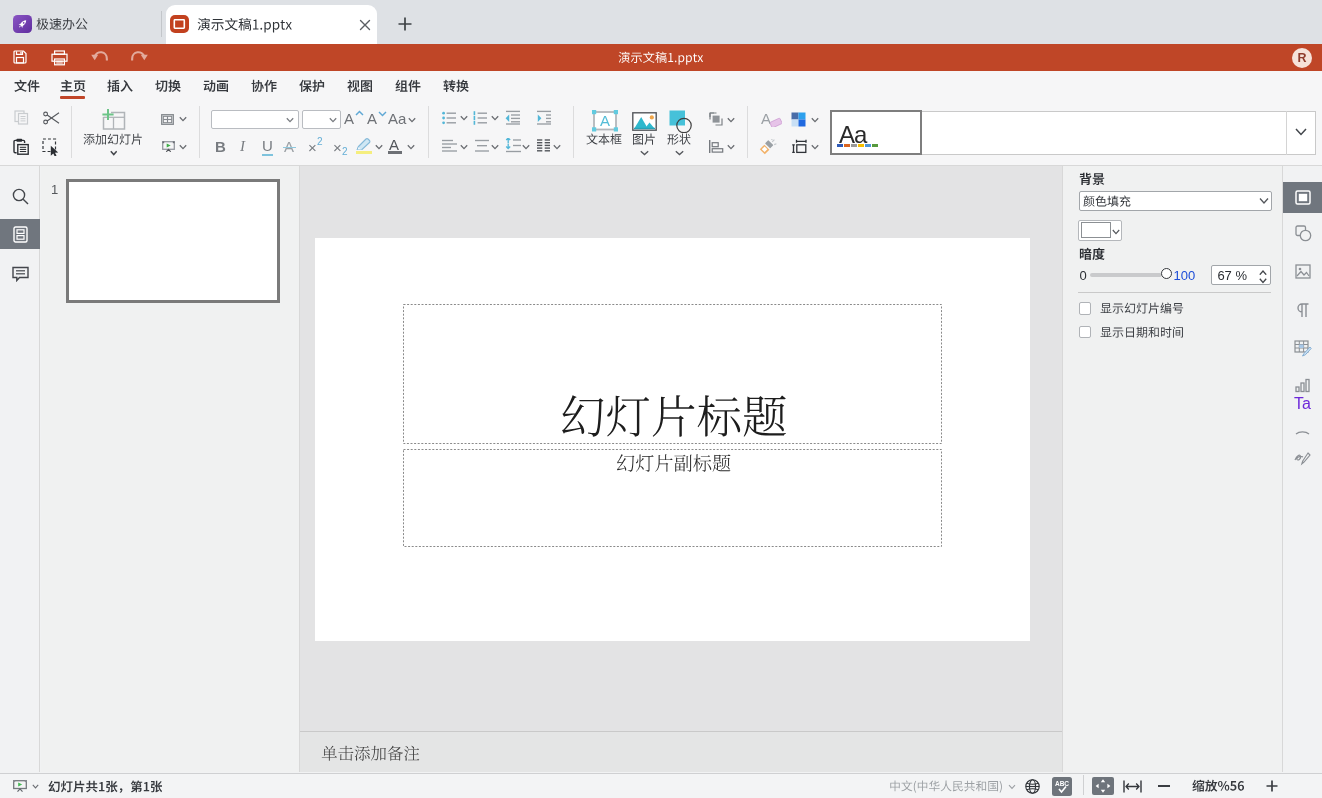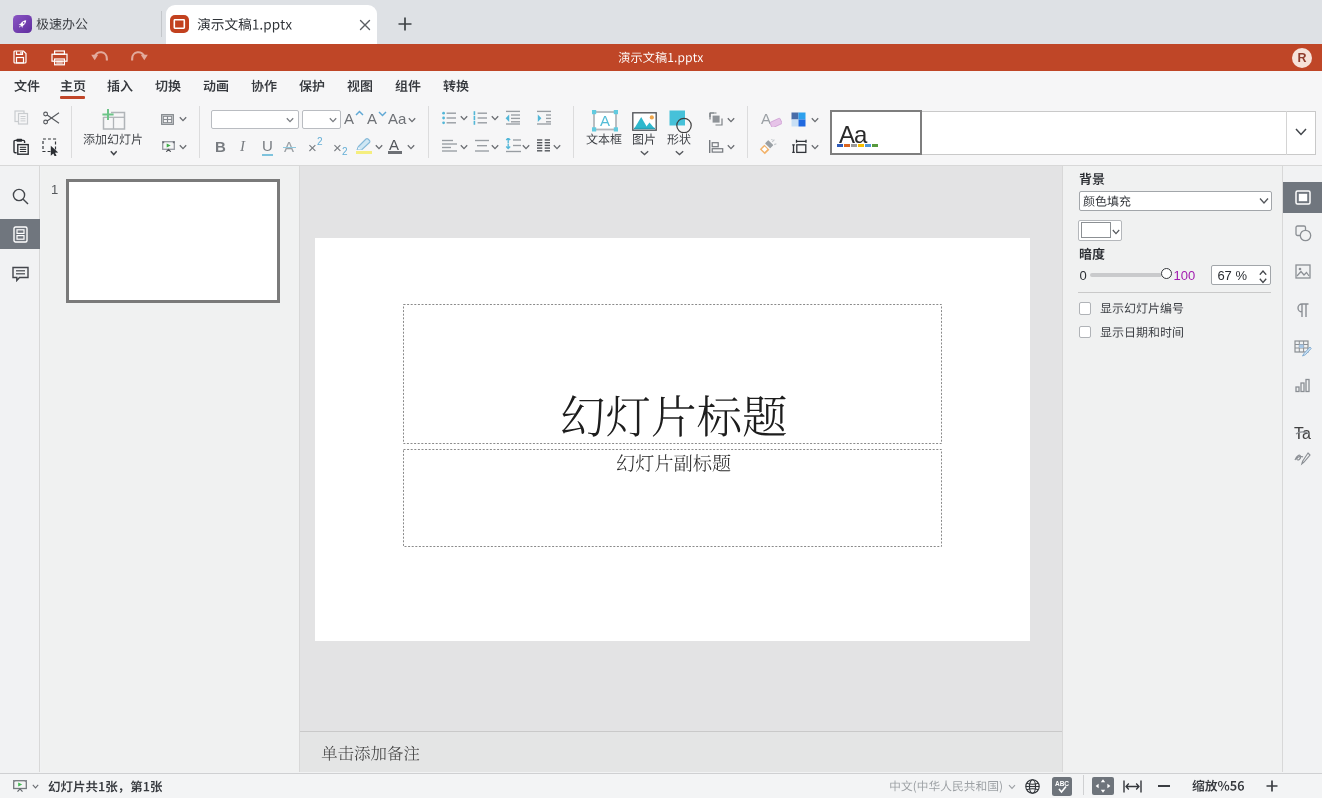--- a/index.html
+++ b/index.html
@@ -446,21 +446,21 @@
 <div class="abs" style="left:1080.5px;top:221.7px;width:30px;height:16.6px;background:#fff;border:1px solid #8c9094"></div>
 <svg class="abs" style="left:1112.2px;top:229px" width="8" height="6" viewBox="0 0 8 6">
 <path d="M0.8,1 L4,4.6 L7.2,1" fill="none" stroke="#54575c" stroke-width="1.2"></path>
   </svg>
 <svg style="position:absolute;left:1078.7px;top:244.5px" width="26.0" height="17.7" viewBox="0 0 26.00 17.68">
     <path transform="translate(0,13.78)" fill="#26292e" d="M6.4 -2.6H10.9V-1.6H6.4ZM6.5 -0.6H11V0.6H6.5ZM5.7 -4.8H11.8V1.1H10.5V-3.6H7V1.1H5.7ZM5.3 -9.6H12.1V-8.4H5.3ZM4.9 -6.7H12.5V-5.5H4.9ZM6.2 -8.1 7.3 -8.5Q7.5 -8.1 7.7 -7.6Q7.8 -7.1 7.9 -6.8L6.7 -6.4Q6.6 -6.7 6.5 -7.2Q6.3 -7.7 6.2 -8.1ZM10.1 -8.4 11.5 -8.2Q11.2 -7.6 11 -7.1Q10.7 -6.5 10.5 -6.1L9.4 -6.4Q9.5 -6.7 9.6 -7Q9.8 -7.4 9.9 -7.8Q10 -8.1 10.1 -8.4ZM7.7 -10.7 9 -11.1Q9.2 -10.7 9.4 -10.2Q9.6 -9.7 9.6 -9.4L8.3 -9Q8.2 -9.3 8.1 -9.8Q7.9 -10.3 7.7 -10.7ZM1.6 -10.1H4.6V-1.2H1.6V-2.5H3.4V-8.8H1.6ZM1.6 -6.3H4V-5.1H1.6ZM0.9 -10.1H2.1V-0.2H0.9Z M16.2 -7.3H25.3V-6.2H16.2ZM16.3 -3.5H23.5V-2.4H16.3ZM18 -8.2H19.3V-5.2H21.9V-8.2H23.3V-4.1H18ZM23.2 -3.5H23.4L23.7 -3.6L24.5 -3.1Q24 -2.1 23.1 -1.4Q22.3 -0.7 21.2 -0.2Q20.1 0.3 18.8 0.6Q17.6 0.9 16.2 1Q16.1 0.8 16 0.4Q15.8 0.1 15.7 -0.1Q16.9 -0.2 18.1 -0.4Q19.2 -0.7 20.2 -1.1Q21.2 -1.4 22 -2Q22.7 -2.6 23.2 -3.3ZM18.5 -2.7Q19.1 -1.9 20.2 -1.4Q21.2 -0.8 22.6 -0.5Q24 -0.2 25.6 -0.1Q25.5 0.1 25.3 0.3Q25.1 0.5 25 0.7Q24.9 0.9 24.8 1.1Q23.1 0.9 21.7 0.5Q20.3 0.1 19.2 -0.6Q18 -1.2 17.3 -2.2ZM15.2 -9.8H25.4V-8.5H15.2ZM14.5 -9.8H15.9V-6.4Q15.9 -5.5 15.8 -4.6Q15.8 -3.6 15.7 -2.6Q15.5 -1.6 15.3 -0.6Q15 0.3 14.6 1.1Q14.5 1 14.3 0.9Q14 0.8 13.8 0.7Q13.5 0.5 13.4 0.5Q13.8 -0.2 14 -1.1Q14.2 -2 14.3 -2.9Q14.4 -3.9 14.5 -4.7Q14.5 -5.6 14.5 -6.3ZM19.1 -10.8 20.5 -11.1Q20.7 -10.7 20.9 -10.2Q21.1 -9.7 21.1 -9.4L19.6 -9Q19.6 -9.3 19.4 -9.9Q19.3 -10.4 19.1 -10.8Z"></path>
   </svg>
 <div class="abs" style="left:1079.5px;top:268px;font-size:13px;color:#2b2e33">0</div>
 <div class="abs" style="left:1090px;top:273.2px;width:72px;height:3.4px;background:#c9cacc;border-radius:2px"></div>
 <div class="abs" style="left:1161px;top:268.3px;width:11px;height:11px;border-radius:50%;background:#fff;border:1.8px solid #35383c"></div>
-<div class="abs" style="left:1173.5px;top:268px;font-size:13px;color:#a21caf">100</div>
+<div class="abs" style="left:1173.5px;top:268px;font-size:13px;color:#1d4ed8">100</div>
 <div class="abs" style="left:1210.5px;top:265px;width:60px;height:19.5px;background:#fff;border:1px solid #a2a6aa;border-radius:2px"></div>
 <div class="abs" style="left:1217.4px;top:268px;font-size:13px;color:#2b2e33">67 %</div>
 <svg class="abs" style="left:1259px;top:269.6px" width="8" height="5.5" viewBox="0 0 8 5.5">
     <path d="M0.8,4.7 L4,1 L7.2,4.7" fill="none" stroke="#43464b" stroke-width="1.3"></path>
   </svg>
 <svg class="abs" style="left:1259px;top:278.3px" width="8" height="5.5" viewBox="0 0 8 5.5">
     <path d="M0.8,0.8 L4,4.5 L7.2,0.8" fill="none" stroke="#43464b" stroke-width="1.3"></path>
   </svg>
 <div class="abs" style="left:1078px;top:291.5px;width:193px;height:1px;background:#c9c9c9"></div>
 <div class="abs" style="left:1078.7px;top:302.4px;width:12.5px;height:12.5px;background:#fff;border:1px solid #b0b3b7;border-radius:2px"></div>
@@ -496,21 +496,21 @@
 <line x1="5.3" y1="1" x2="5.3" y2="12" stroke="#8b8f94" stroke-width="1"></line>
     <line x1="9.6" y1="1" x2="9.6" y2="12" stroke="#8b8f94" stroke-width="1"></line>
 <rect x="5.3" y="4.5" width="4.3" height="3.5" fill="#a8c8e8"></rect>
 <path d="M16,7 L10,13.5 L8.5,16 L11.3,14.8 L17.2,8.5 Z" fill="#cfe3f4" stroke="#7aa8d0" stroke-width="0.9"></path>
   </svg>
 <svg class="abs" style="left:1295px;top:378px" width="15" height="16" viewBox="0 0 15 16">
 <rect x="1" y="9" width="3" height="4.5" fill="none" stroke="#8b8f94" stroke-width="1.3"></rect>
 <rect x="6" y="5" width="3" height="8.5" fill="none" stroke="#8b8f94" stroke-width="1.3"></rect>
 <rect x="11" y="1.5" width="3" height="12" fill="none" stroke="#8b8f94" stroke-width="1.3"></rect>
   </svg>
-<div class="abs" style="left:1294px;top:426px;font-size:16px;color:#404040;line-height:16px">Ta</div>
+<div class="abs" style="left:1294px;top:396px;font-size:16px;color:#6d28d9;line-height:16px">Ta</div>
 <svg class="abs" style="left:1295px;top:430px" width="15" height="5" viewBox="0 0 15 5">
 <path d="M1,4 A8,5 0 0 1 14,4" fill="none" stroke="#8b8f94" stroke-width="1.2"></path>
   </svg>
 <svg class="abs" style="left:1294px;top:451px" width="17" height="17" viewBox="0 0 17 17">
 <path d="M1,9 C3,4 6,3 6.5,5.5 C7,8 4,10 3,8.5 C2,7 6,4 9,6" fill="none" stroke="#8b8f94" stroke-width="1.2"></path>
 <path d="M14,2 L16,4 L10,11 L7.8,12.8 L8.6,10.2 Z" fill="none" stroke="#8b8f94" stroke-width="1.1"></path>
   </svg>
 <div class="abs" style="left:0;top:773px;width:1322px;height:25px;background:#f3f4f5;border-top:1px solid #cfd0d2"></div>
 <svg class="abs" style="left:12.7px;top:780px" width="14" height="12" viewBox="0 0 14 12">
 <rect x="0.7" y="0.7" width="12.6" height="7.8" fill="none" stroke="#75797e" stroke-width="1.3"></rect>

